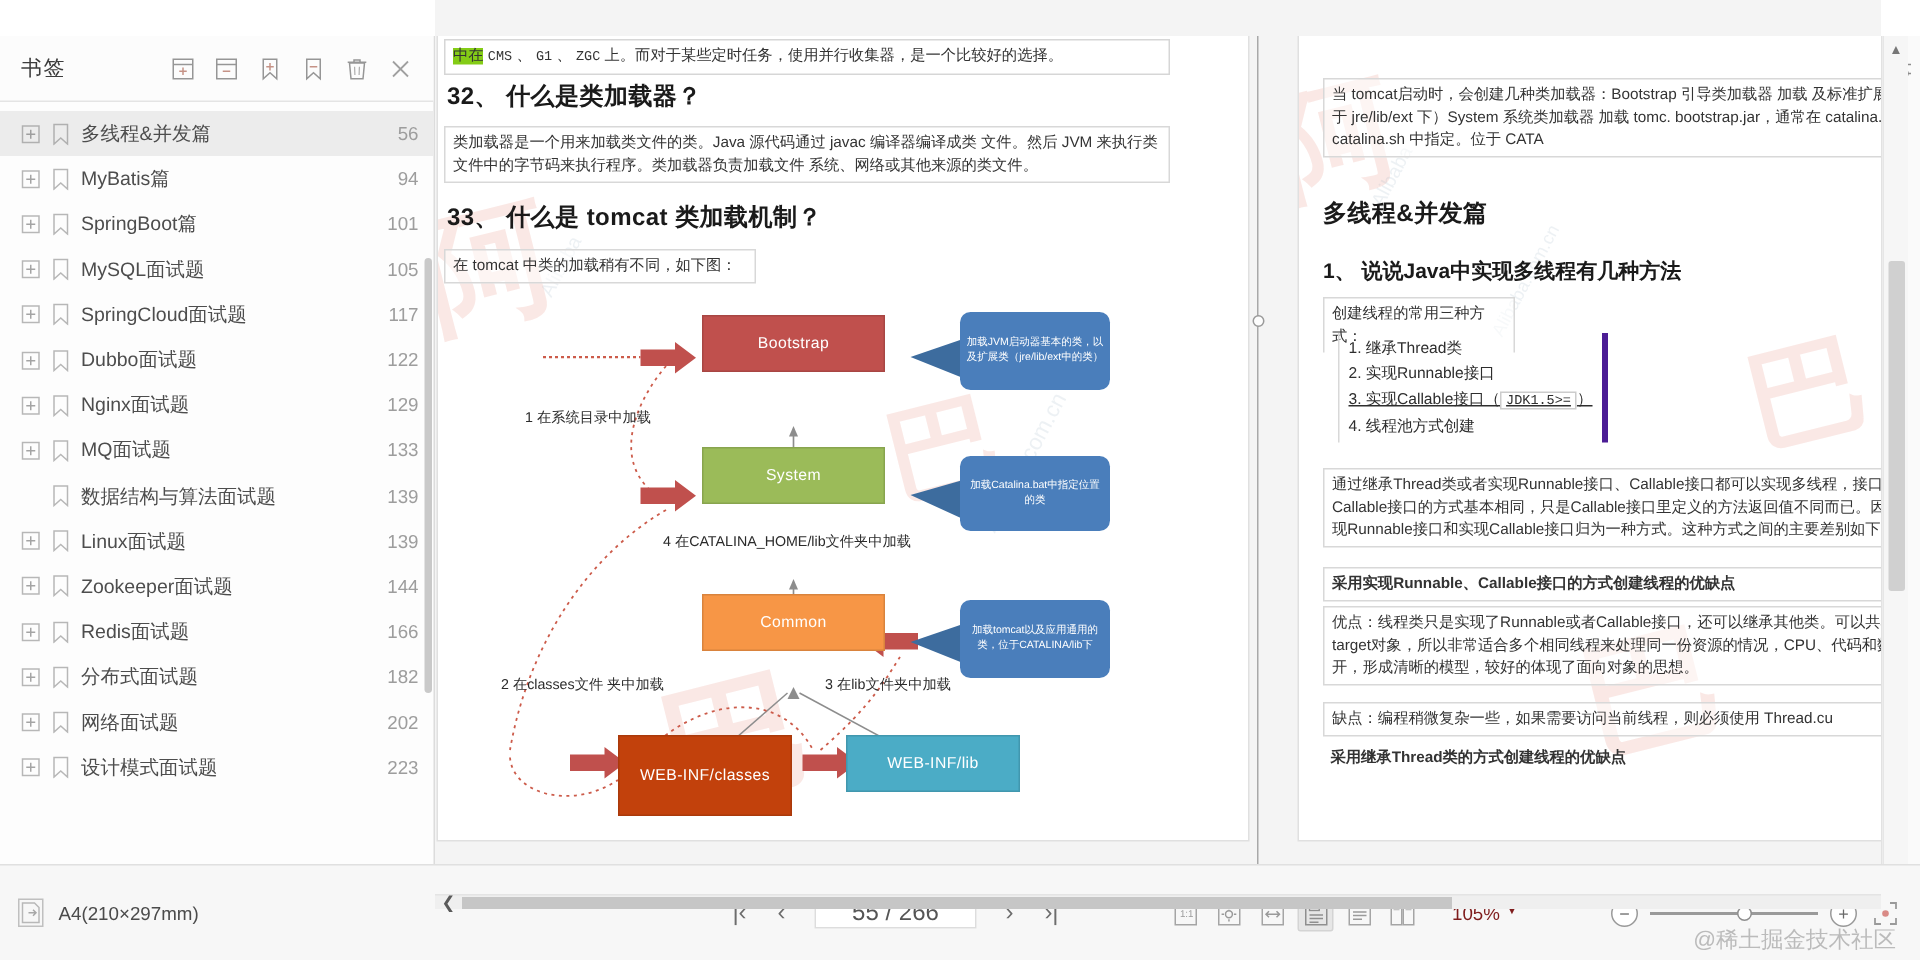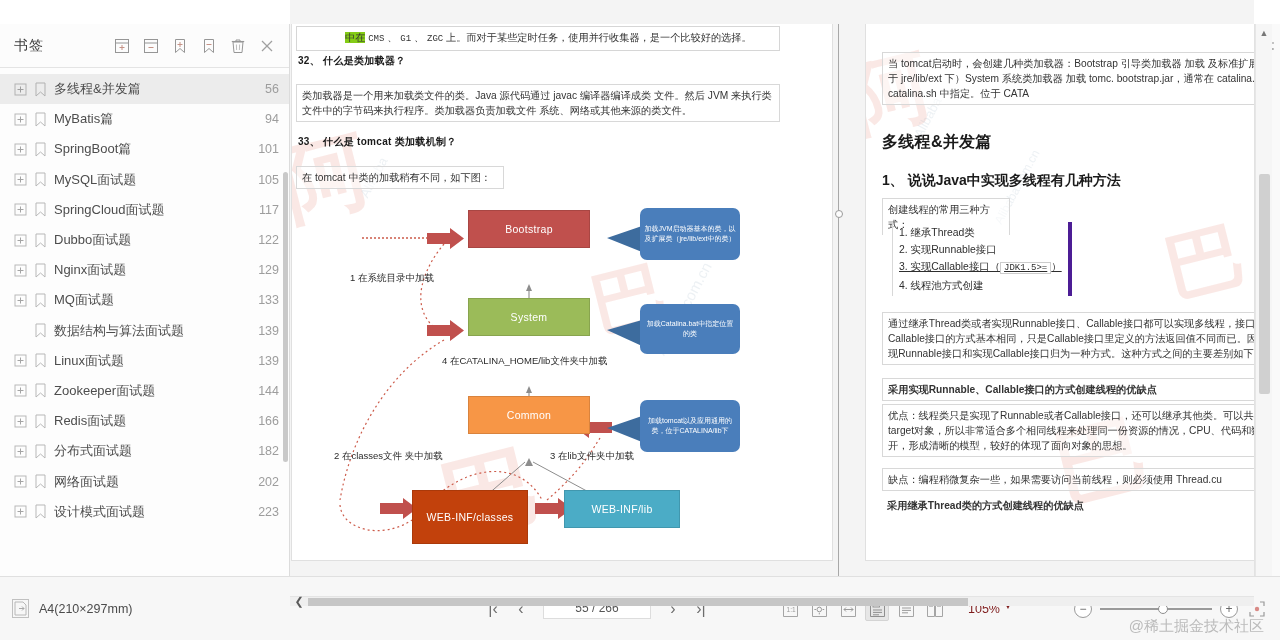--- a/index.html
+++ b/index.html
@@ -61,28 +61,28 @@
   .pgpad { position: relative; width: 100%; height: 100%; overflow: hidden; }
 
   
   .tbox {
     position: absolute; border: 1px solid #d8d8d8; padding: 3px 5px;
     font-size: 10.2px; line-height: 15px; color: #333;
     background: rgba(255,255,255,.55);
   }
   .tbox.nb { border: none; background: none; }
   .h2 {
-    position: absolute; font-size: 10px; font-weight: bold; color: #1a1a1a;
+    position: absolute; font-size: 16px; font-weight: bold; color: #1a1a1a;
     letter-spacing: .3px;
   }
   .h3 {
     position: absolute; font-size: 13.5px; font-weight: bold; color: #1a1a1a;
   }
   .mono { font-family: "Liberation Mono", "DejaVu Sans Mono", monospace; font-size: 9px; }
-  .hl { background: #84cc16; margin-left: 43px; }
+  .hl { background: #84cc16; }
 
   
   #diagram { position: absolute; left: 0; top: 200px; width: 540px; height: 345px; }
   .dbox {
     position: absolute; display: flex; align-items: center; justify-content: center;
     color: #fff; font-size: 10.5px; letter-spacing: .3px;
     border: 1px solid rgba(0,0,0,.12);
   }
   .dnote {
     position: absolute; background: #4a7ebb; color: #fff; border-radius: 7px;
@@ -150,21 +150,21 @@
     width: 17px; height: 19px; border: 1px solid #c0c0c0; position: relative;
     display: flex; align-items: center; justify-content: center; color:#8a8a8a; font-size:10px;
   }
   #page-size-label { font-size: 12.5px; color: #4b4b4b; }
 
   #sb-nav { display: flex; align-items: center; gap: 6px; }
   .navbtn { width: 22px; height: 24px; display:flex; align-items:center; justify-content:center;
     color: #6d6d6d; font-size: 16px; cursor: pointer; }
   #page-input {
     width: 108px; height: 21px; background: #fff; border: 1px solid #ddd;
-    text-align: center; font-size: 12px; color: #555; line-height: 19px;
+    text-align: center; font-size: 16px; color: #555; line-height: 19px;
     margin: 0 5px; cursor: text;
   }
 
   #sb-mid { display: flex; align-items: center; gap: 5px; margin-left: 66px; }
   .viewbtn {
     width: 24px; height: 24px; display:flex; align-items:center; justify-content:center;
     cursor: pointer; border: 1px solid transparent; border-radius:2px;
   }
   .viewbtn.active { background: #e6e6e6; border-color:#d4d4d4; }
   .viewbtn svg { display:block; }

